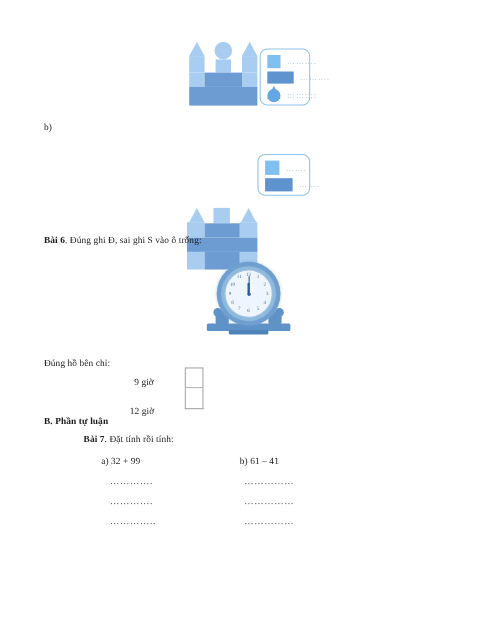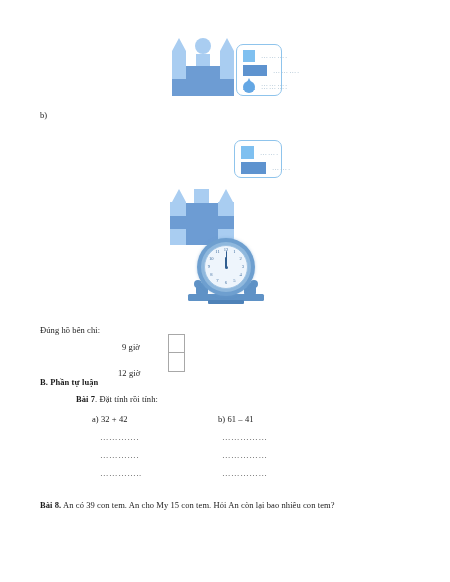--- a/index.html
+++ b/index.html
@@ -197,20 +197,23 @@
     <div class="card-row" style="left:6px; top:5px;">
       <span class="swatch-sq" style="width:13px;height:13px;"></span>
       <span class="dots">…….</span>
     </div>
     <div class="card-row" style="left:6px; top:21px;">
       <span class="swatch-rect" style="width:25px;height:12px;"></span>
       <span class="dots">…….</span>
     </div>
   </div>
 
+  <div class="abs txt" style="left:40px; top:213px;">
+    <span class="bold">Bài 6</span><span>. Đúng ghi Đ, sai ghi S vào ô trống:</span>
+  </div>
 
   <div class="clock-wrap" style="left:180px; top:237px; width:92px; height:68px;">
 
     <div class="clock-base" style="left:8px;  top:57px; width:76px; height:7px;"></div>
     <div class="clock-base2" style="left:28px; top:63px; width:36px; height:4px;"></div>
 
     <div class="clock-foot" style="left:16px; top:46px; width:12px; height:12px;"></div>
     <div class="clock-foot" style="left:64px; top:46px; width:12px; height:12px;"></div>
     <div class="clock-knob" style="left:14px; top:43px;"></div>
     <div class="clock-knob" style="left:70px; top:43px;"></div>
@@ -246,28 +249,25 @@
     <div class="cb"></div>
     <div class="cb"></div>
   </div>
 
   <div class="abs txt bold" style="left:40px; top:377px;">B. Phần tự luận</div>
 
   <div class="abs txt" style="left:40px; top:394px;padding-left:36px;">
     <span class="bold">Bài 7</span><span>. Đặt tính rồi tính:</span>
   </div>
 
-  <div class="abs txt" style="left:92px; top:414px;">a) 32 + 42</div>
+  <div class="abs txt" style="left:92px; top:414px;">a) 32 + 99</div>
   <div class="abs txt" style="left:218px; top:414px;">b) 61 – 41</div>
 
   <div class="ansline" style="left:100px; top:432px;">………….</div>
   <div class="ansline" style="left:100px; top:450px;">………….</div>
   <div class="ansline" style="left:100px; top:468px;">…………..</div>
 
   <div class="ansline" style="left:222px; top:432px;">……………</div>
   <div class="ansline" style="left:222px; top:450px;">……………</div>
   <div class="ansline" style="left:222px; top:468px;">……………</div>
 
-  <div class="abs txt" style="left:40px; top:500px; width:380px;">
-    <span class="bold">Bài 8.</span><span> An có 39 con tem. An cho My 15 con tem. Hỏi An còn lại bao nhiêu con tem?</span>
-  </div>
 
 </div>
 
 </body></html>

